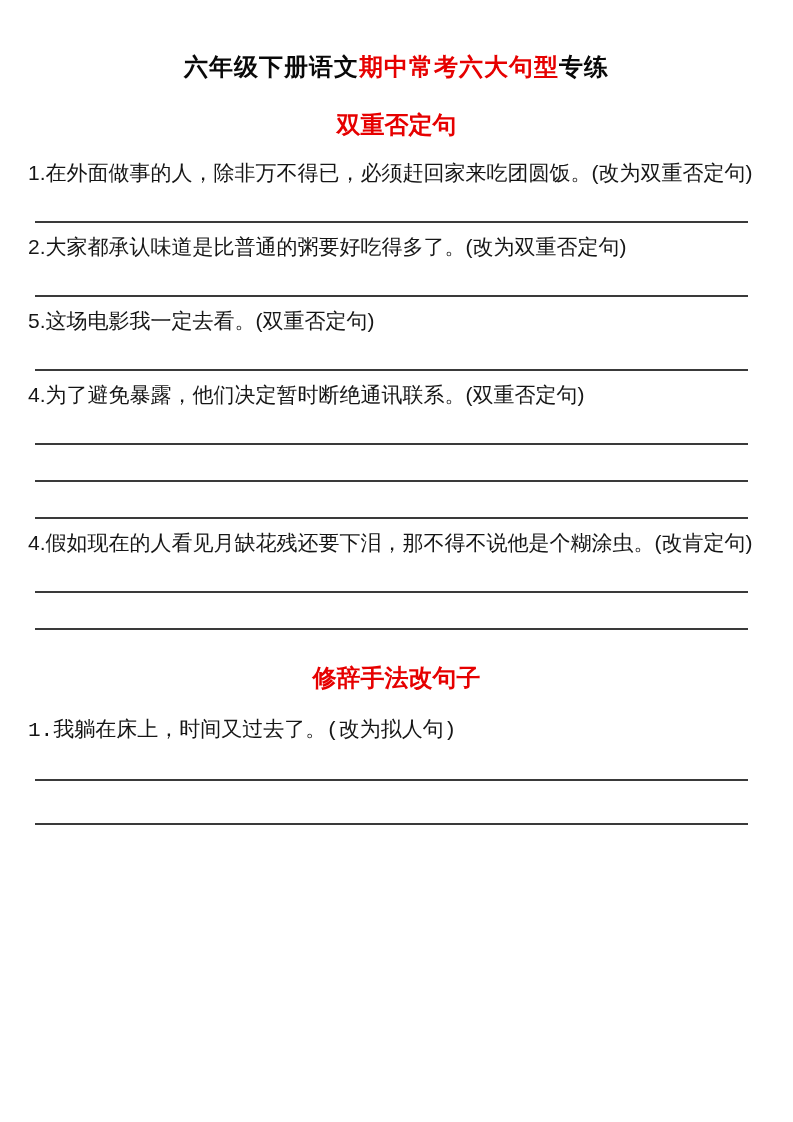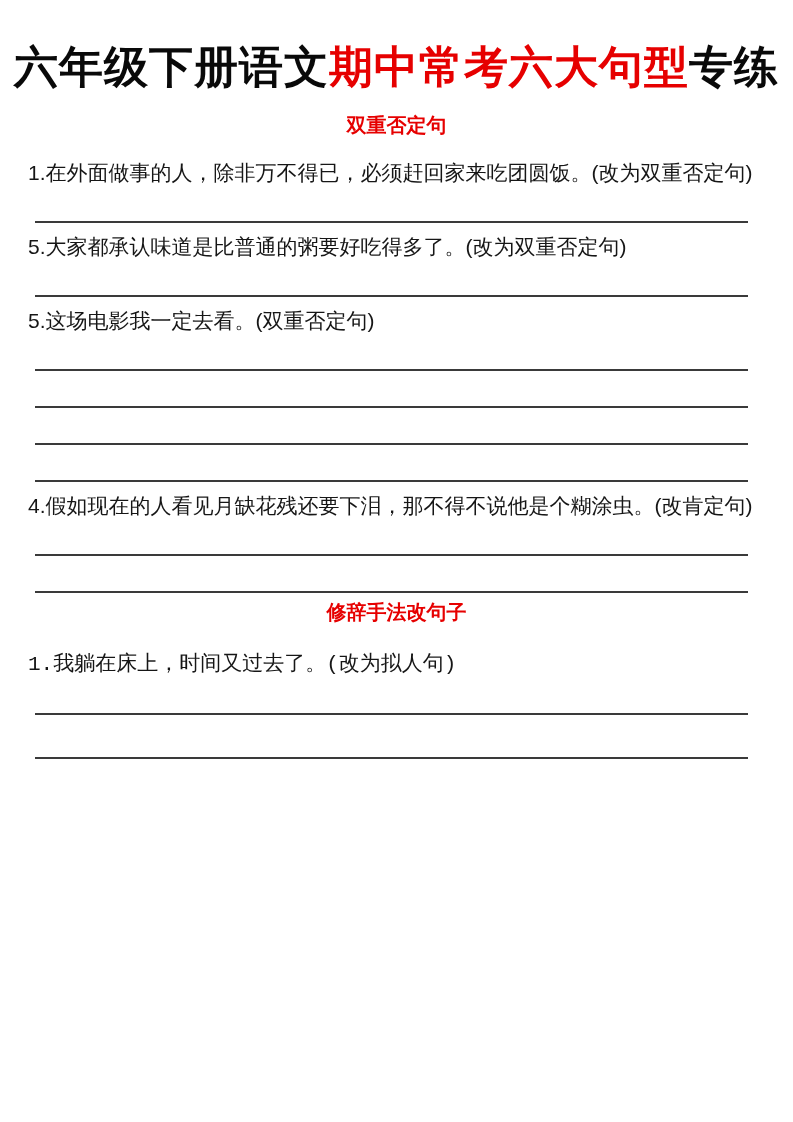--- a/index.html
+++ b/index.html
@@ -13,37 +13,37 @@
     height: 1122px;
     box-sizing: border-box;
     background: #ffffff;
     padding-top: 46px;
     overflow: hidden;
     font-family: "Liberation Sans", "DejaVu Sans", sans-serif;
     color: #111111;
   }
   .doc-title {
     text-align: center;
-    font-size: 44px;
+    font-size: 24px;
     line-height: 42px;
     font-weight: bold;
     letter-spacing: 1px;
     white-space: nowrap;
   }
   .doc-title .black { color: #090909; }
   .doc-title .red   { color: #e60000; }
   .section-heading {
     margin-top: 24px;
     text-align: center;
-    font-size: 20px;
+    font-size: 24px;
     line-height: 26px;
     font-weight: bold;
     color: #e60000;
   }
-  .section-heading.second { margin-top: 6px; }
+  .section-heading.second { margin-top: 35px; }
   .q-text {
     margin: 10px 18px 0 28px;
     font-size: 21px;
     line-height: 27px;
     color: #161616;
     font-weight: normal;
   }
   .q-text.first-after-heading { margin-top: 21px; }
   .q-text.s2-first { margin-top: 26px; font-family: Liberation Mono, monospace; }
   .q-text.s2-second { margin-top: 20px; }
@@ -67,26 +67,27 @@
 
   <div class="doc-title">
     <span class="black">六年级下册语文</span><span class="red">期中常考六大句型</span><span class="black">专练</span>
   </div>
 
   <div class="section-heading">双重否定句</div>
 
   <p class="q-text first-after-heading">1.在外面做事的人，除非万不得已，必须赶回家来吃团圆饭。(改为双重否定句)</p>
   <div class="answer-line"></div>
 
-  <p class="q-text">5.大家都承认味道是比普通的粥要好吃得多了。(改为双重否定句)</p>
+  <p class="q-text">2.大家都承认味道是比普通的粥要好吃得多了。(改为双重否定句)</p>
   <div class="answer-line"></div>
 
   <p class="q-text">5.这场电影我一定去看。(双重否定句)</p>
   <div class="answer-line"></div>
 
+  <p class="q-text">4.为了避免暴露，他们决定暂时断绝通讯联系。(双重否定句)</p>
   <div class="answer-line"></div>
 
   <div class="answer-line"></div>
 
   <div class="answer-line"></div>
 
   <p class="q-text">4.假如现在的人看见月缺花残还要下泪，那不得不说他是个糊涂虫。(改肯定句)</p>
   <div class="answer-line"></div>
 
   <div class="answer-line"></div>

